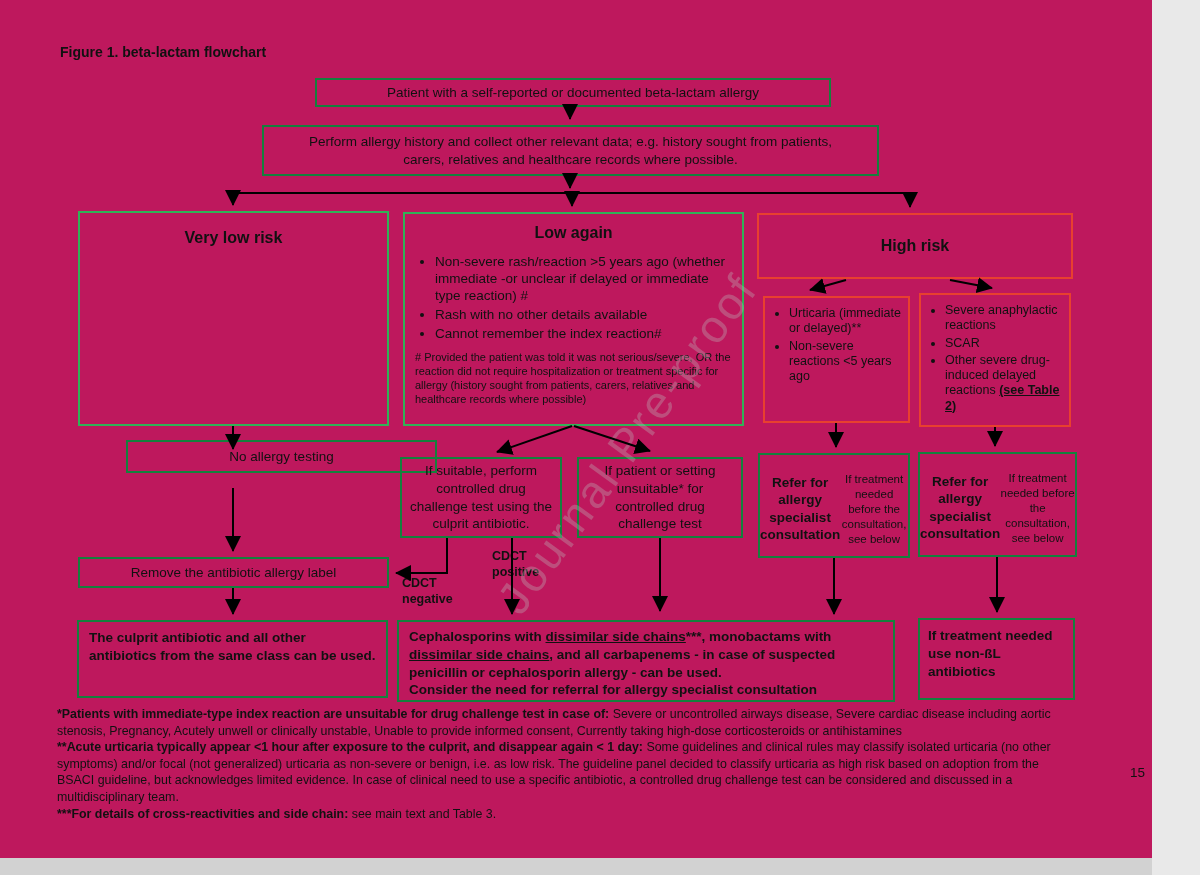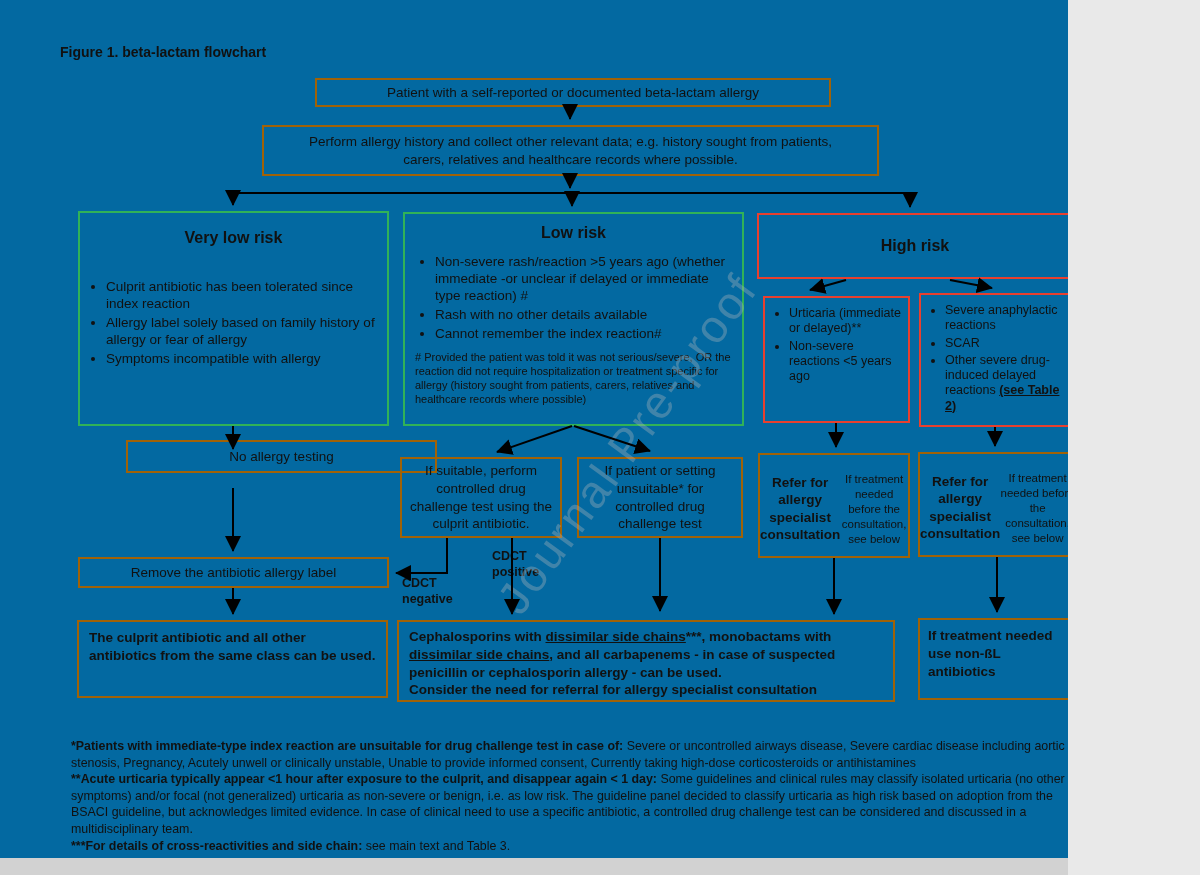--- a/index.html
+++ b/index.html
@@ -1,34 +1,34 @@
 <!DOCTYPE html>
 <html><head>
 <meta charset="utf-8">
 <style>
   html,body{margin:0;padding:0;background:#e9e9e9;}
-  .canvas{position:relative;width:1068px;height:875px;background:#0369a1;overflow:hidden;
+  .canvas{position:relative;width:1152px;height:875px;background:#be185d;overflow:hidden;
           font-family:"Liberation Sans",sans-serif;color:#111;}
   .fig-title{position:absolute;left:60px;top:44px;font-size:14px;font-weight:bold;}
-  .box{position:absolute;border:2px solid #a16207;box-sizing:border-box;background:transparent;}
+  .box{position:absolute;border:2px solid #15803d;box-sizing:border-box;background:transparent;}
   .center{display:flex;align-items:center;justify-content:center;text-align:center;}
   .txt{font-size:13.5px;line-height:1.3;}
   .risk-title{font-weight:bold;font-size:16px;text-align:center;}
   .bullets{margin:0;padding-left:28px;}
   .bullets li{margin:0 0 2px 0;}
   .vlr .bullets{font-size:13.5px;line-height:1.25;padding-left:26px;padding-right:6px;}
   .lr .bullets{font-size:13.5px;line-height:1.25;padding-left:30px;padding-right:4px;}
   .hash-note{font-size:11px;line-height:1.25;padding:0 8px 0 10px;margin-top:9px;}
   .subred .bullets{font-size:12.5px;line-height:1.22;padding-left:24px;padding-right:2px;margin-top:8px;}
   .refer{display:flex;flex-direction:row;align-items:center;text-align:center;padding-top:6px;}
   .refer .rt{font-weight:bold;font-size:13.5px;line-height:1.28;}
   .refer .rs{font-size:11.5px;line-height:1.3;margin-top:2px;}
   .boldbox{font-weight:bold;font-size:13.5px;line-height:1.32;text-align:left;}
   .cdct-label{position:absolute;font-weight:bold;font-size:12.5px;line-height:1.25;white-space:pre-line;}
-  .footnotes{position:absolute;left:71px;top:706px;width:1022px;font-size:12.4px;line-height:1.34;margin-top:32px;}
+  .footnotes{position:absolute;left:57px;top:706px;width:1022px;font-size:12.4px;line-height:1.34;}
   .footnotes p{margin:0;}
   .footnotes b{font-weight:bold;}
   .page-number{position:absolute;left:1130px;top:765px;font-size:13.5px;}
   .watermark{position:absolute;left:300px;top:120px;width:620px;font-size:46px;letter-spacing:3px;
              color:#bdbdbd;opacity:.33;transform:rotate(-54deg);transform-origin:center;
              top:330px;left:380px;pointer-events:none;z-index:15;}
   .arrows{position:absolute;left:0;top:0;z-index:20;pointer-events:none;}
   .bottom-bar{position:absolute;left:0;bottom:0;width:1200px;height:17px;background:#d2d2d2;}
   .u{text-decoration:underline;}
 </style>
@@ -44,29 +44,24 @@
   <div class="box center txt" style="left:315px;top:78px;width:516px;height:29px;">
     <span>Patient with a self-reported or documented beta-lactam allergy</span>
   </div>
 
   <div class="box center txt" style="left:262px;top:125px;width:617px;height:51px;padding:2px 24px;">
     <span>Perform allergy history and collect other relevant data; e.g. history sought from patients, carers, relatives and healthcare records where possible.</span>
   </div>
 
   <div class="box vlr" style="left:78px;top:211px;width:311px;height:215px;border-color:#31b257;">
     <div class="risk-title" style="margin-top:16px;">Very low risk</div>
-    <ul class="bullets" style="margin-top:32px;">
-      <li>Culprit antibiotic has been tolerated since index reaction</li>
-      <li>Allergy label solely based on family history of allergy or fear of allergy</li>
-      <li>Symptoms incompatible with allergy</li>
-    </ul>
   </div>
 
   <div class="box lr" style="left:403px;top:212px;width:341px;height:214px;border-color:#31b257;">
-    <div class="risk-title" style="margin-top:10px;">Low risk</div>
+    <div class="risk-title" style="margin-top:10px;">Low again</div>
     <ul class="bullets" style="margin-top:12px;">
       <li>Non-severe rash/reaction &gt;5 years ago (whether immediate -or unclear if delayed or immediate type reaction) #</li>
       <li>Rash with no other details available</li>
       <li>Cannot remember the index reaction#</li>
     </ul>
     <div class="hash-note"># Provided the patient was told it was not serious/severe, OR the reaction did not require hospitalization or treatment specific for allergy (history sought from patients, carers, relatives and healthcare records where possible)</div>
   </div>
 
   <div class="box center" style="left:757px;top:213px;width:316px;height:66px;border-color:#e8402f;">
     <span class="risk-title">High risk</span>

